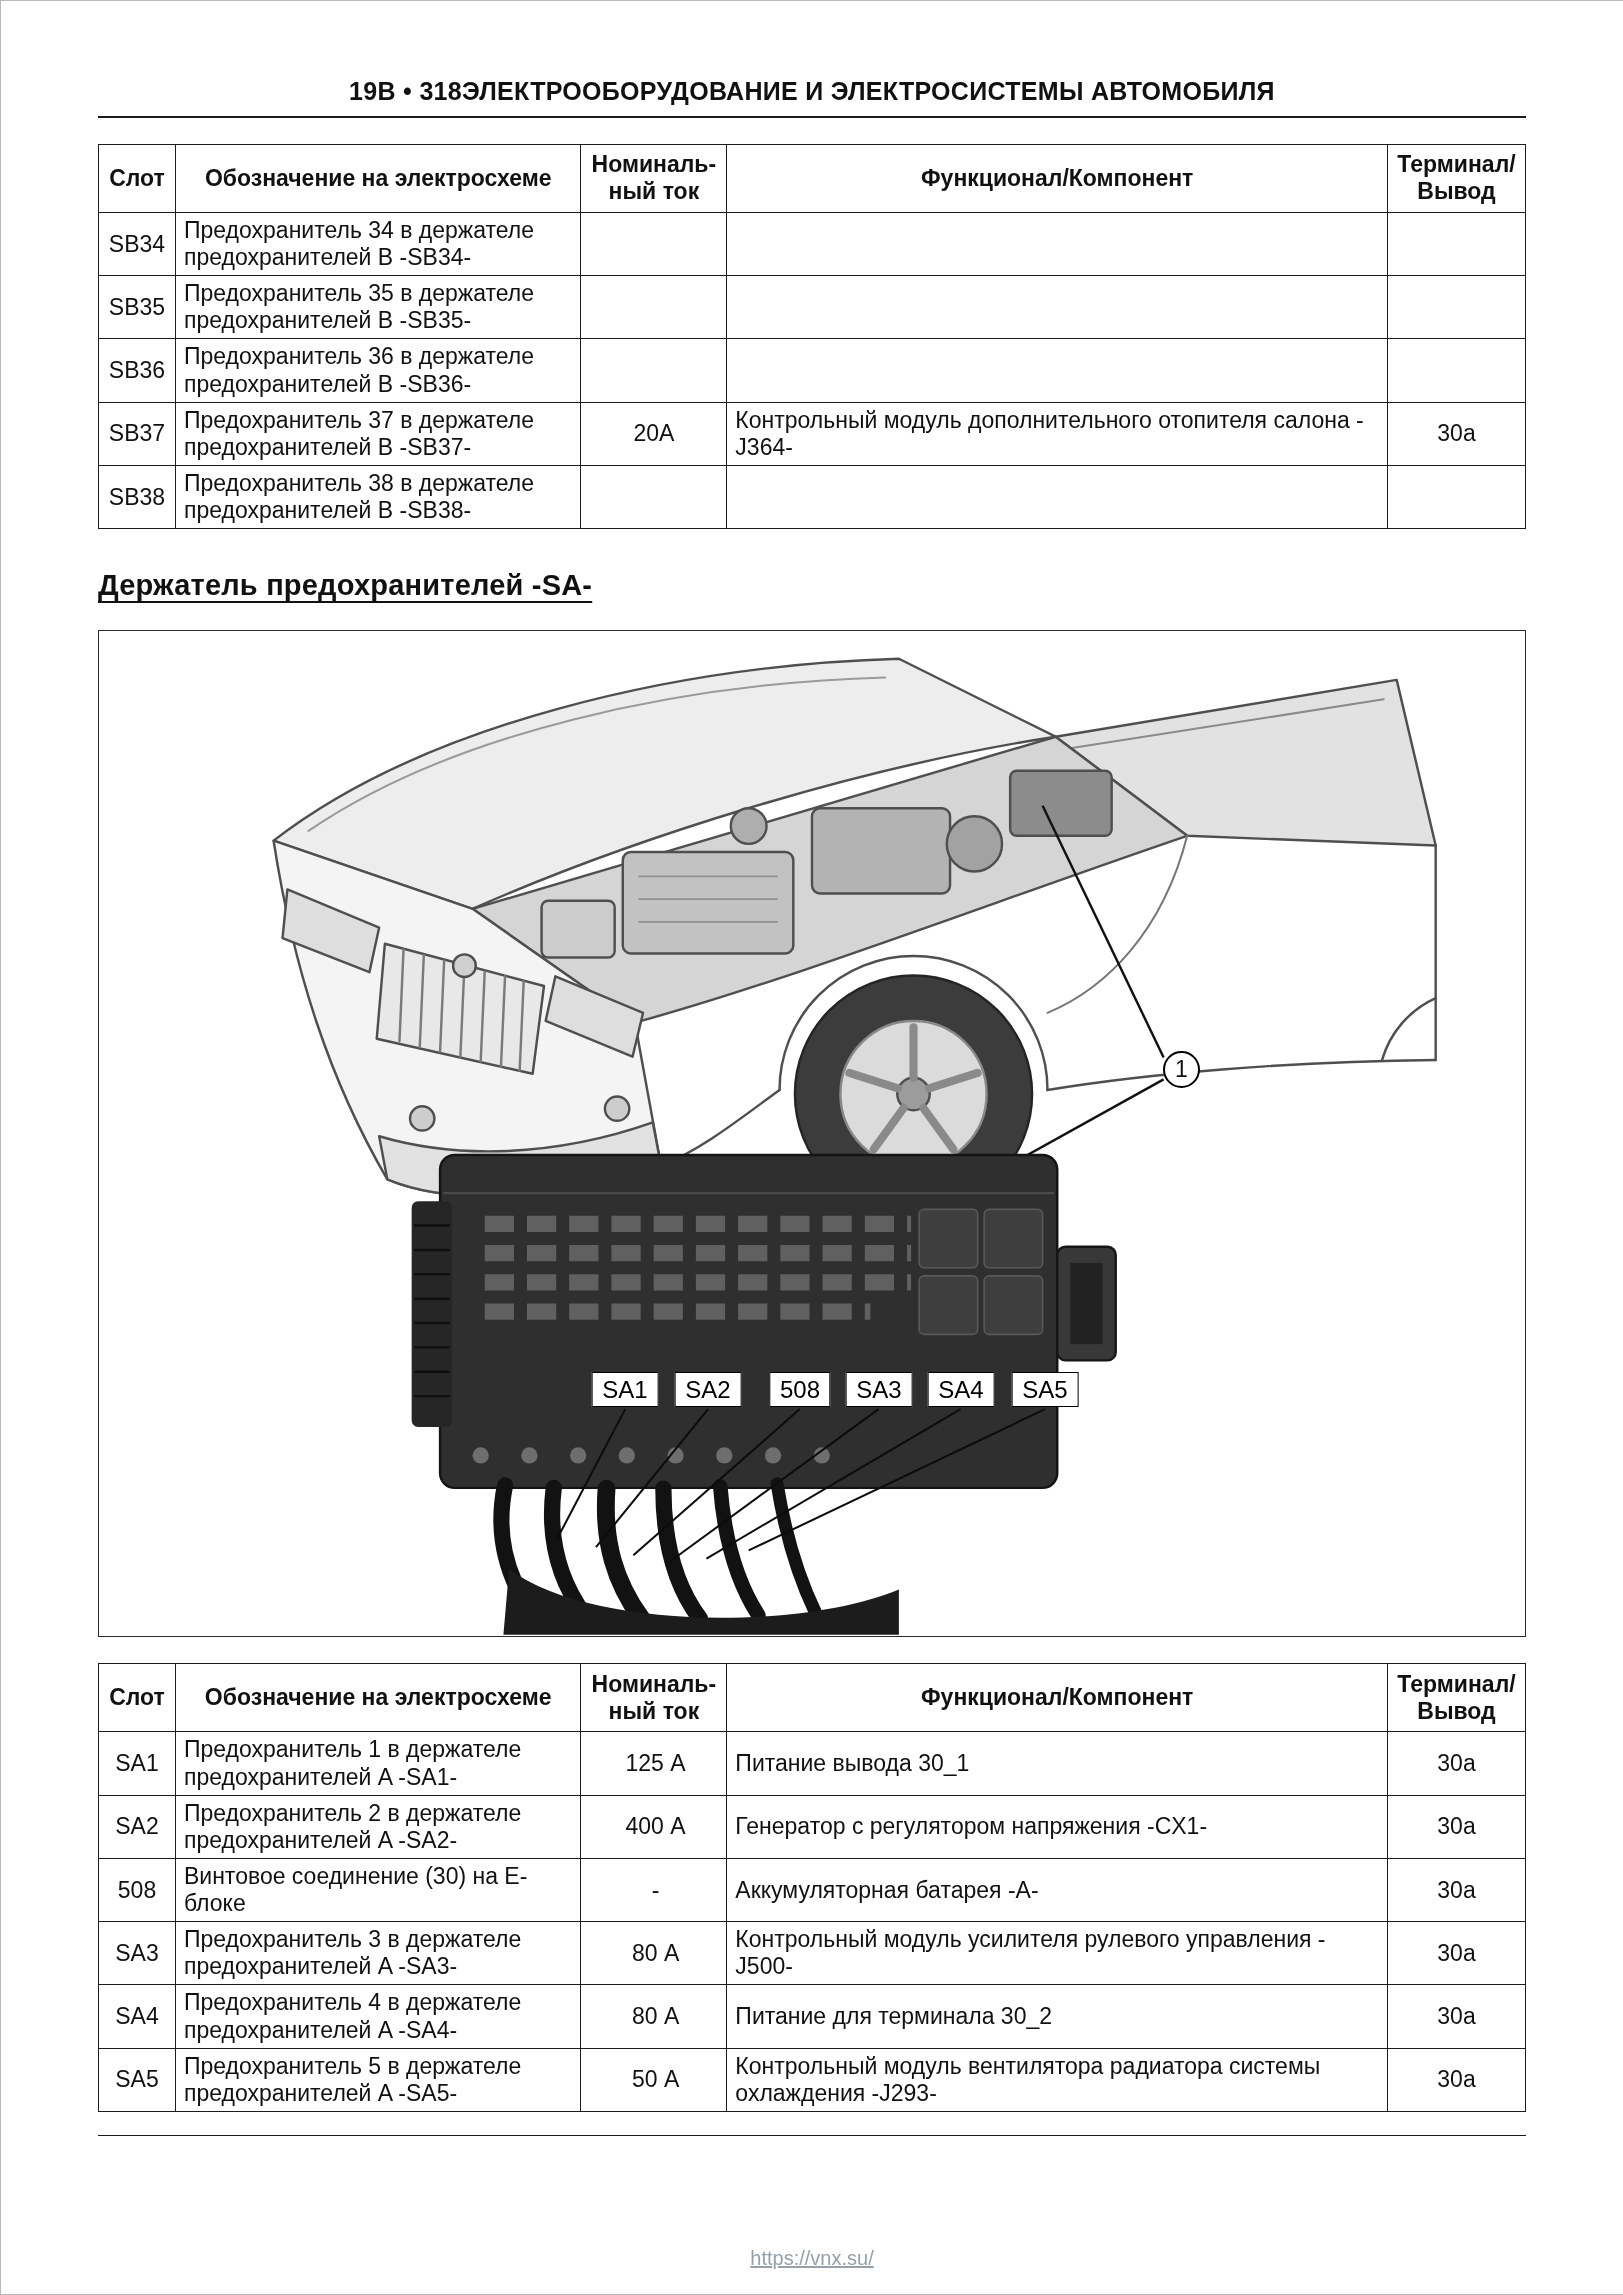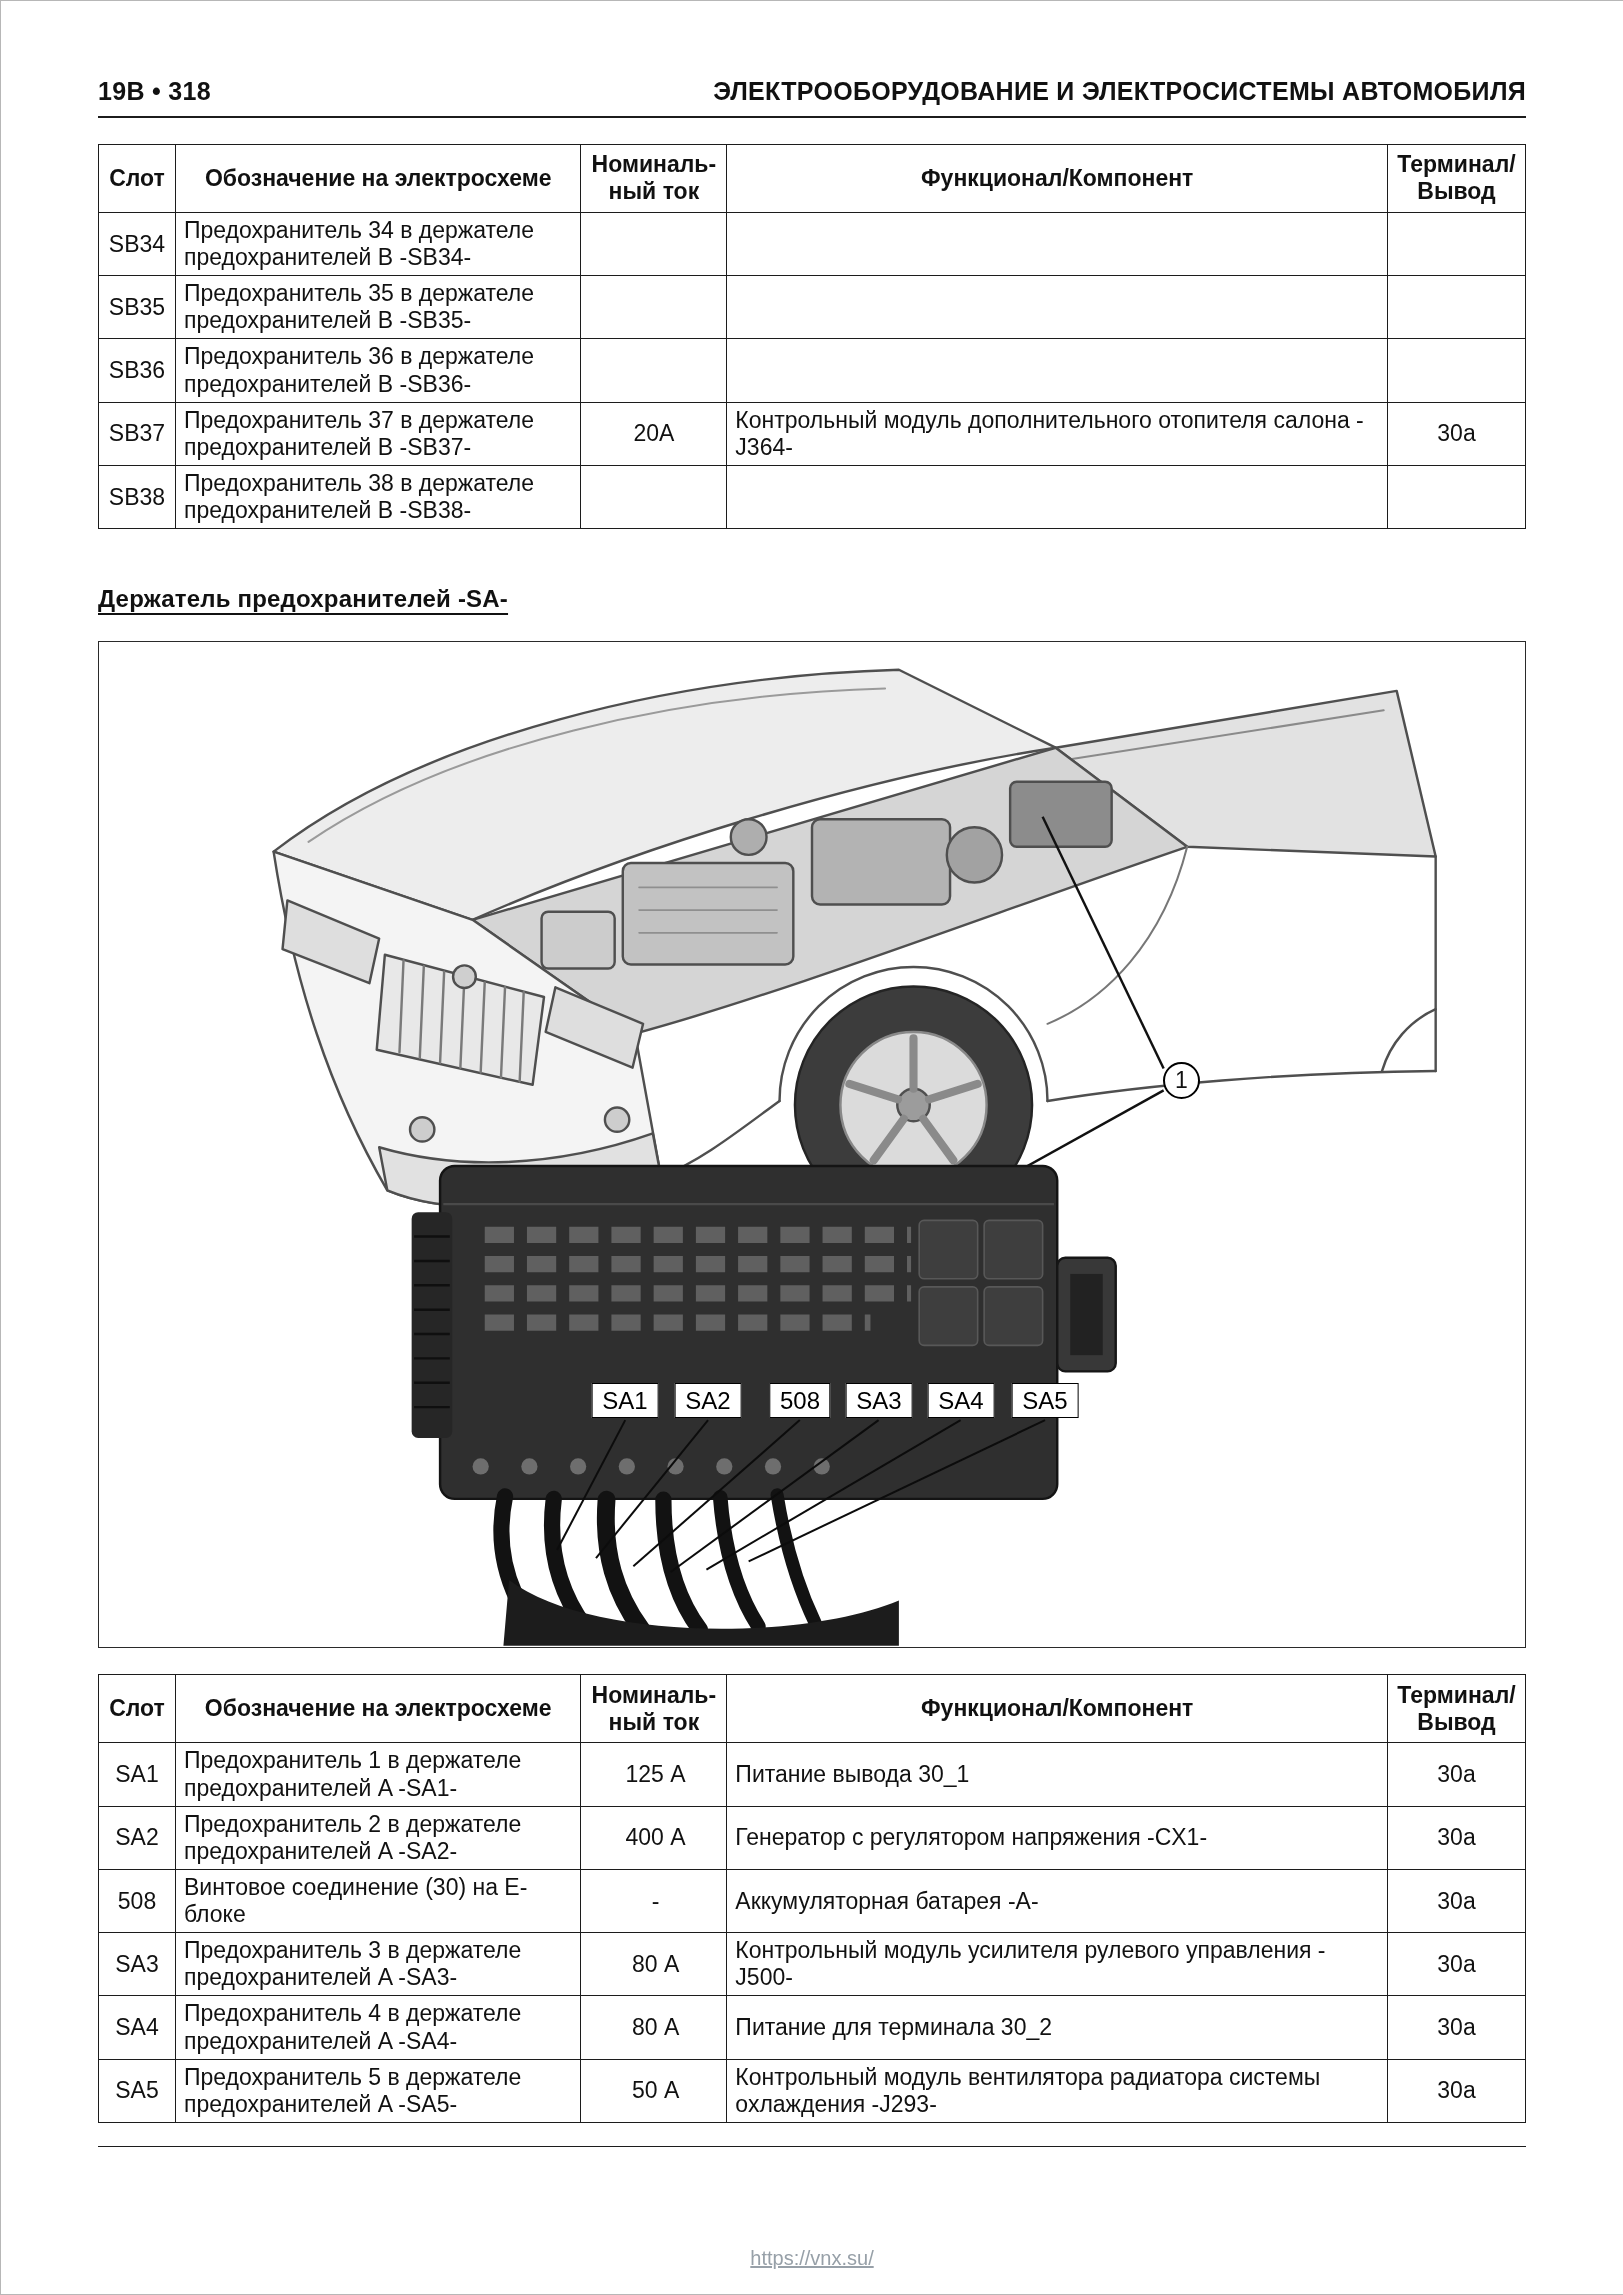--- a/index.html
+++ b/index.html
@@ -11,21 +11,21 @@
   }
   .page {
     width:1624px; height:2295px;
     padding:0 97px;
     position:relative;
     border:0.8px solid #b7b7b7;
     overflow:hidden;
     background:#fff;
   }
   .page-header {
-    display:flex; justify-content:space-between; align-items:flex-end;
+    display:flex; justify-content:center; align-items:flex-end;
     padding-top:76px;
     font-weight:bold; font-size:25px; letter-spacing:0.3px;
   }
   .header-rule { border-top:2.4px solid #1c1c1c; margin-top:9.7px; }
 
   table.fuse-table {
     width:100%; border-collapse:collapse;
     margin-top:26px;
     font-size:23px; line-height:1.18;
   }
@@ -38,22 +38,22 @@
     font-weight:bold; text-align:center;
     white-space:pre-line;
     padding:6.5px 4.9px;
   }
   .fuse-table td.col-slot { text-align:center; }
   .fuse-table td.col-current { text-align:center; }
   .table-sa td.col-current { text-align:center; padding-left:11.4px; }
   .fuse-table td.col-terminal { text-align:center; }
 
   .section-heading {
-    margin-top:56px;
-    font-size:24px; font-weight:bold; letter-spacing:0.2px;
+    margin-top:40px;
+    font-size:29px; font-weight:bold; letter-spacing:0.2px;
     text-decoration:underline;
     text-decoration-thickness:2.4px;
     text-underline-offset:5.7px;
   }
 
   .diagram {
     margin-top:28px;
     position:relative;
     width:100%; height:1007px;
     border:1.6px solid #2a2a2a;

